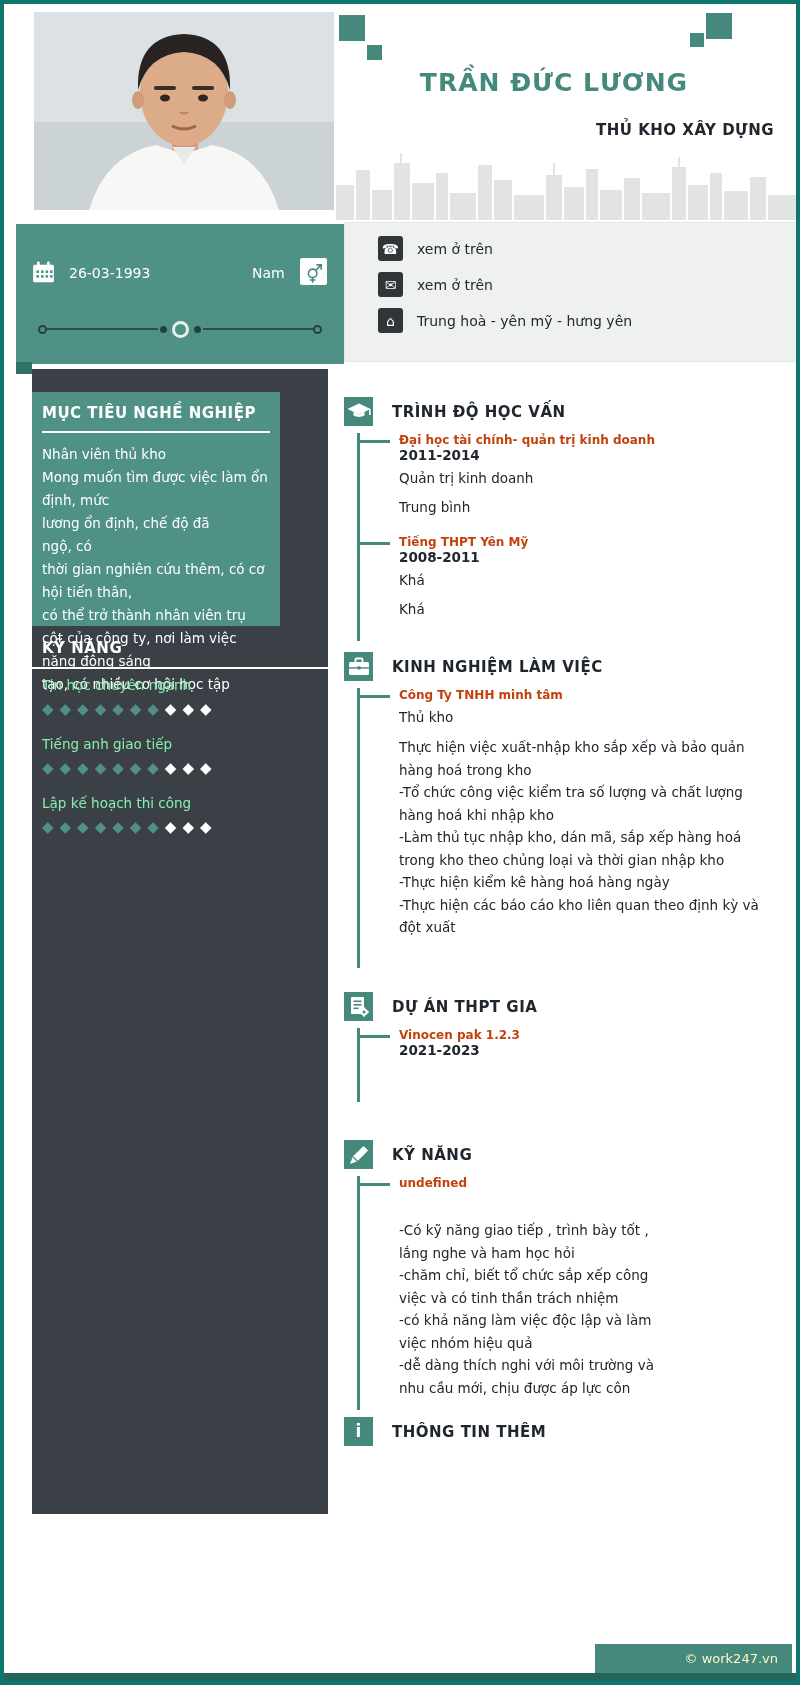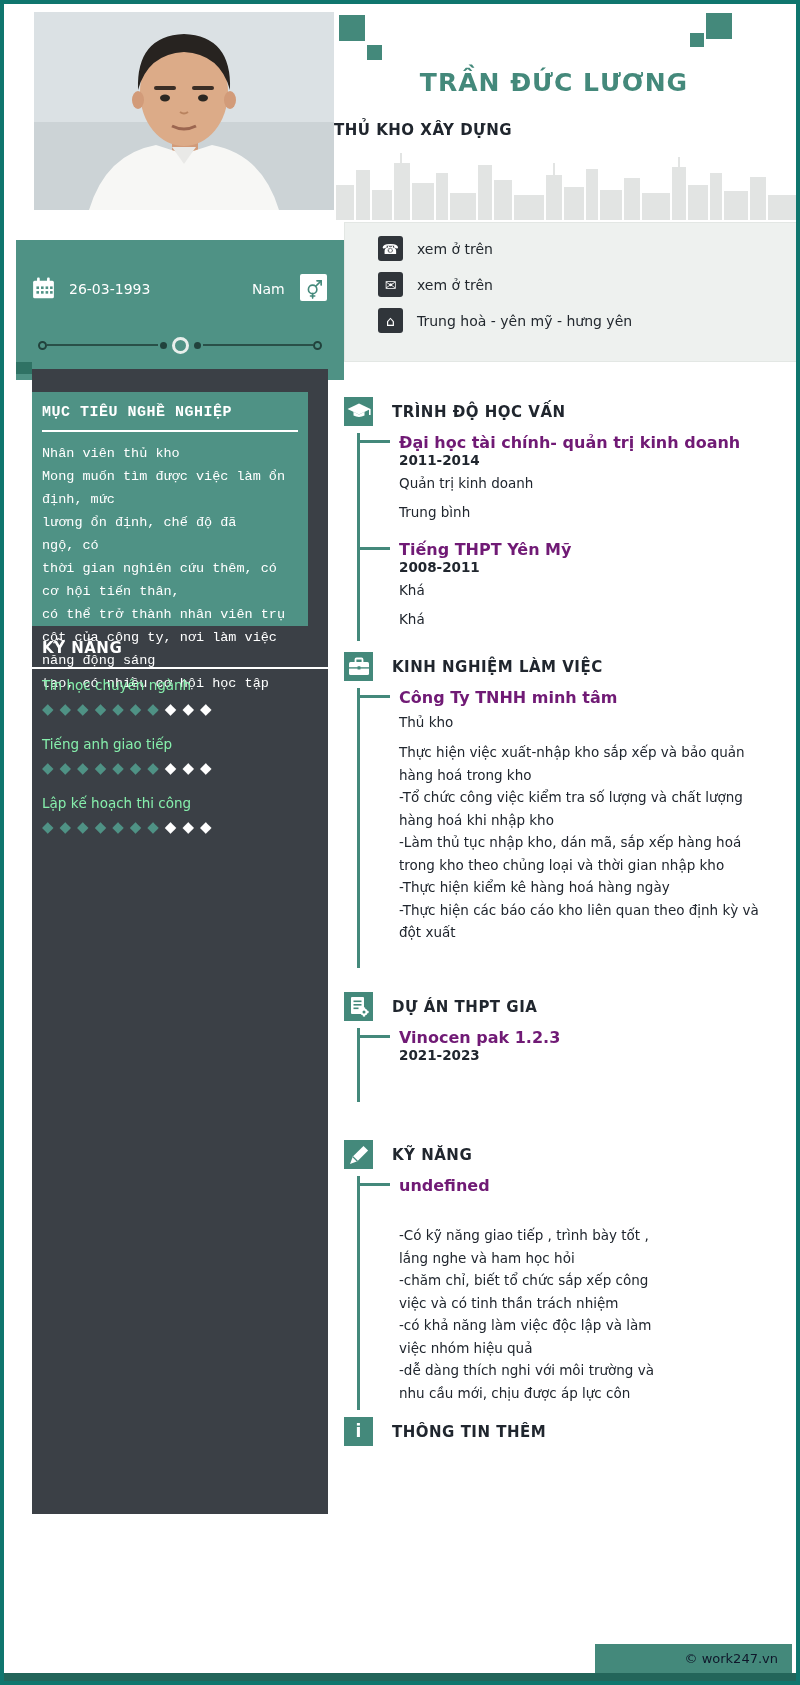--- a/index.html
+++ b/index.html
@@ -12,26 +12,26 @@
 
   
   .decor{position:absolute;background:var(--teal);}
   .decor-a{left:335px;top:11px;width:26px;height:26px;}
   .decor-b{left:363px;top:41px;width:15px;height:15px;}
   .decor-c{left:686px;top:29px;width:14px;height:14px;}
   .decor-d{left:702px;top:9px;width:26px;height:26px;}
 
   .name{position:absolute;left:330px;top:64px;width:440px;text-align:center;
         font-size:25px;font-weight:bold;color:var(--teal);letter-spacing:1px;}
-  .jobtitle{position:absolute;left:330px;top:117px;width:440px;text-align:left;
+  .jobtitle{position:absolute;left:330px;top:117px;width:440px;text-align:right;
         font-size:15px;font-weight:bold;color:var(--text_dark);letter-spacing:.5px;}
   .skyline{position:absolute;left:332px;top:140px;width:463px;height:76px;}
 
   
-  .infobox{position:absolute;left:12px;top:236px;width:328px;height:140px;
+  .infobox{position:absolute;left:12px;top:220px;width:328px;height:140px;
            background:var(--teal_panel);color:#fff;}
   .cal{position:absolute;left:14px;top:35px;width:27px;height:27px;}
   .dob{position:absolute;left:53px;top:41px;font-size:14px;}
   .gender-label{position:absolute;left:236px;top:41px;font-size:14px;}
   .gender-box{position:absolute;left:284px;top:34px;width:27px;height:27px;background:#fff;
               border-radius:2px;display:flex;align-items:center;justify-content:center;}
   .deco-line{position:absolute;left:22px;right:22px;top:97px;height:16px;display:flex;align-items:center;}
   .dl-seg{flex:1;height:2px;background:rgba(28,58,52,.75);}
   .dl-ring-sm{width:5px;height:5px;border-radius:50%;border:2px solid rgba(28,58,52,.9);}
   .dl-dot{width:7px;height:7px;border-radius:50%;background:rgba(28,58,52,.9);margin:0 2px;}
@@ -42,22 +42,22 @@
   .contactbox{position:absolute;left:340px;top:218px;width:455px;height:140px;
               background:var(--contact_bg);border:1px solid #e3e7e4;box-sizing:border-box;}
   .c-row{position:absolute;left:33px;display:flex;align-items:center;gap:14px;height:25px;}
   .c-row1{top:13px;} .c-row2{top:49px;} .c-row3{top:85px;}
   .c-icon{width:25px;height:25px;background:var(--icon_dark);color:#fff;border-radius:3px;
           display:flex;align-items:center;justify-content:center;font-size:14px;line-height:1;}
   .c-text{font-size:14px;color:#22282e;}
 
   
   .leftcol{position:absolute;left:28px;top:365px;width:296px;height:1145px;background:var(--dark_col);}
-  .obj-panel{position:absolute;left:0;top:23px;width:276px;height:234px;background:var(--teal_panel);
-             box-sizing:border-box;padding:12px 10px 0;font-family:Liberation Mono, monospace;}
+  .obj-panel{position:absolute;left:0;top:23px;width:248px;height:234px;background:var(--teal_panel);
+             box-sizing:border-box;padding:12px 10px 0;}
   .obj-head{color:#fff;font-weight:bold;font-size:15px;letter-spacing:.5px;
             padding-bottom:9px;border-bottom:2px solid #fff;}
   .obj-text{margin-top:10px;color:#fff;font-size:13.5px;line-height:23px;white-space:pre-line;}
   .skills-head{position:absolute;left:0;top:270px;width:296px;box-sizing:border-box;
                padding:0 10px 10px;color:#fff;font-weight:bold;font-size:15px;
                border-bottom:2px solid #fff;letter-spacing:.5px;}
   .skills-list{position:absolute;left:10px;top:308px;width:280px;}
   .skill{margin-bottom:17px;}
   .skill-label{color:#86efac;font-size:13.5px;}
   .skill-diamonds{margin-top:6px;font-size:15px;line-height:20px;}
@@ -68,37 +68,37 @@
   
   .section{position:absolute;left:340px;width:455px;}
   .sec-icon{position:absolute;left:0;top:0;width:29px;height:29px;background:var(--teal);
             display:flex;align-items:center;justify-content:center;color:#fff;}
   .sec-icon .i-letter{font-size:17px;font-weight:bold;color:#fff;line-height:1;}
   .sec-head{position:absolute;left:48px;top:6px;font-size:15px;font-weight:bold;
             color:var(--text_dark);letter-spacing:.5px;}
   .sec-line{position:absolute;left:13px;width:3px;background:var(--teal);}
   .sec-content{position:absolute;left:55px;top:36px;width:392px;}
   .entry{margin-bottom:20px;}
-  .entry-title{position:relative;font-weight:bold;font-size:16px;color:#701a75;}
+  .entry-title{position:relative;font-weight:bold;font-size:12px;color:#c2410c;}
   .entry-title::before{content:"";position:absolute;left:-42px;top:7px;width:33px;height:3px;background:var(--teal);}
   .entry-years{font-weight:bold;font-size:13.5px;}
   .entry-major{font-size:13.5px;margin-top:7px;}
   .entry-grade{font-size:13.5px;margin-top:13px;}
   .entry-desc{font-size:13.5px;margin-top:11px;line-height:22.5px;white-space:pre-line;}
   .entry-desc-narrow{width:300px;margin-top:29px;}
 
   .sec-education{top:393px;}   .sec-education .sec-line{top:36px;height:208px;}
   .sec-experience{top:648px;}  .sec-experience .sec-line{top:36px;height:280px;}
   .sec-projects{top:988px;}    .sec-projects .sec-line{top:36px;height:74px;}
   .sec-skills{top:1136px;}     .sec-skills .sec-line{top:36px;height:234px;}
   .sec-more{top:1413px;}
 
   
   .footer-bar{position:absolute;right:4px;bottom:8px;width:197px;height:29px;background:var(--teal);
-              color:#0f172a;display:flex;align-items:center;justify-content:flex-end;
+              color:#fef9c3;display:flex;align-items:center;justify-content:flex-end;
               padding-right:14px;box-sizing:border-box;font-size:13px;}
   .footer-strip{position:absolute;left:0;right:0;bottom:0;height:8px;background:var(--teal_dark);}
 </style>
 </head>
 <body>
 
 <div class="page">
 
   <div class="photo">
     <svg width="300" height="198" viewBox="0 0 300 198" xmlns="http://www.w3.org/2000/svg">

